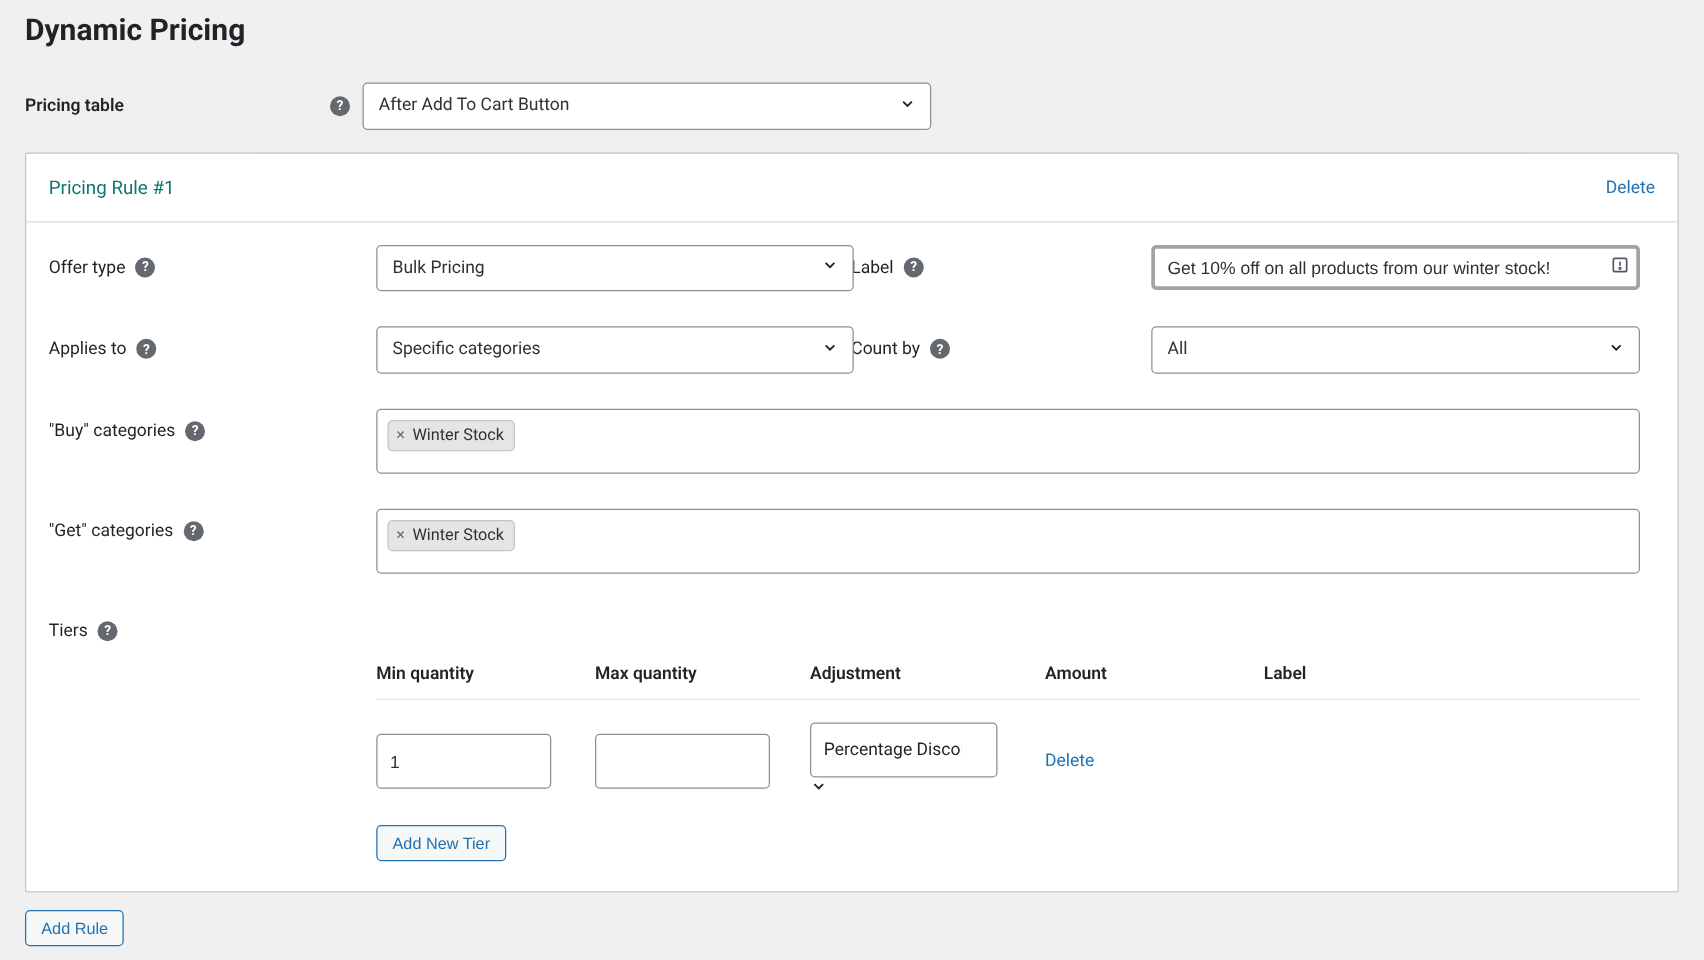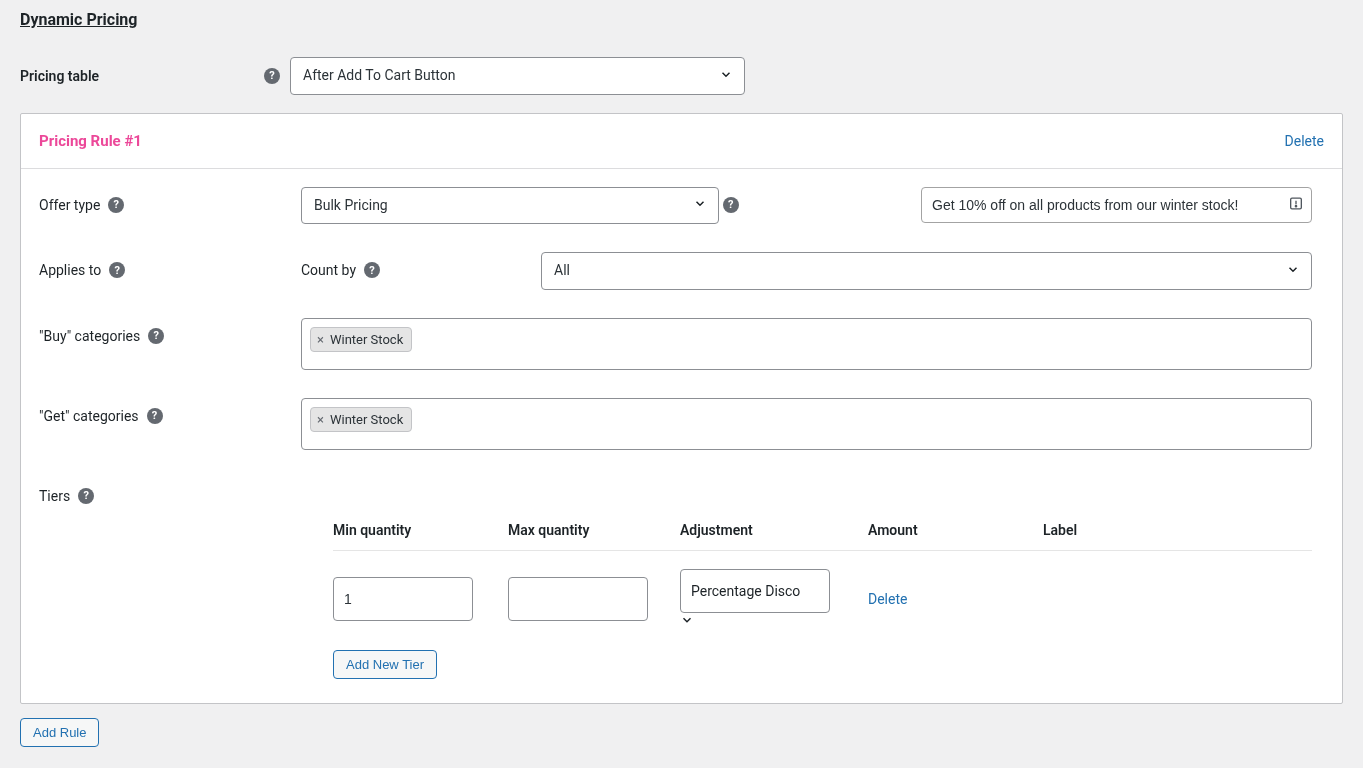--- a/index.html
+++ b/index.html
@@ -7,25 +7,24 @@
     font-family: -apple-system, BlinkMacSystemFont, "Segoe UI", Roboto, Helvetica, Arial, sans-serif;
     font-size: 14px;
     color: #1d2327;
     background: #f0f0f1;
     padding: 0 0 30px 0;
   }
   .page-wrap {
     padding: 0 20px;
   }
   h2.page-title {
-    font-size: 16px;
+    font-size: 24px;
     font-weight: 700;
     color: #1d2327;
     padding: 10px 0 28px 0;
-    text-decoration: underline;
   }
   .top-row {
     display: flex;
     align-items: center;
     margin-bottom: 18px;
   }
   .top-label-cell {
     width: 270px;
     display: flex;
     align-items: center;
@@ -96,22 +95,22 @@
   }
   .rule-header {
     display: flex;
     align-items: center;
     justify-content: space-between;
     padding: 18px 18px;
     border-bottom: 1px solid #dcdcde;
   }
   .rule-title {
     font-size: 15px;
-    font-weight: 700;
-    color: #ec4899;
+    font-weight: 400;
+    color: #0f766e;
   }
   .link-action {
     color: #2271b1;
     font-size: 14px;
     text-decoration: none;
     cursor: pointer;
   }
   .rule-body {
     padding: 18px 30px 24px 18px;
   }
@@ -137,24 +136,24 @@
   }
   .right-label-col {
     width: 240px;
     display: flex;
     align-items: center;
     min-height: 36px;
   }
   .right-field-col {
     flex: 1;
   }
-  .select-350 { width: 418px; }
+  .select-350 { width: 382px; }
   .text-input {
     width: 100%;
-    border: 1px solid #a3a3a3;
+    border: 3px solid #a3a3a3;
     border-radius: 4px;
     padding: 7px 10px;
     font-size: 14px;
     color: #2c3338;
     background: #fff;
     min-height: 36px;
   }
   .text-input.with-icon { padding-right: 34px; }
   .input-wrap { position: relative; width: 100%; }
   .input-icon-right {
@@ -321,20 +320,32 @@
             </span>
           </div>
         </div>
       </div>
 
       <div class="form-row">
         <div class="left-col">
           <span class="label-text">Applies to</span>
           <span class="help-icon-inline">?</span>
         </div>
+        <div class="mid-col">
+          <div class="select-wrap">
+            <div class="fake-select select-350">
+              <span>Specific categories</span>
+            </div>
+            <span class="chev">
+              <svg width="14" height="14" viewBox="0 0 24 24" fill="none" stroke="#1d2327" stroke-width="2.5">
+                  <polyline points="6 9 12 15 18 9"></polyline>
+                </svg>
+            </span>
+          </div>
+        </div>
         <div class="right-label-col">
           <span class="label-text">Count by</span>
           <span class="help-icon-inline">?</span>
         </div>
         <div class="right-field-col">
           <div class="select-wrap" style="width:100%;">
             <div class="fake-select" style="width:100%;">
               <span>All</span>
             </div>
             <span class="chev">
@@ -369,21 +380,21 @@
         <div class="wide-col">
           <div class="tag-input">
             <span class="tag-chip">
               <span class="remove-x">×</span>
               <span>Winter Stock</span>
             </span>
           </div>
         </div>
       </div>
 
-      <div class="form-row" style="margin-bottom:0;gap:32px;">
+      <div class="form-row" style="margin-bottom:0;">
         <div class="left-col">
           <span class="label-text">Tiers</span>
           <span class="help-icon-inline">?</span>
         </div>
         <div class="wide-col">
           <div class="tiers-table">
             <div class="tiers-head">
               <div class="col col-min">Min quantity</div>
               <div class="col col-max">Max quantity</div>
               <div class="col col-adj">Adjustment</div>

